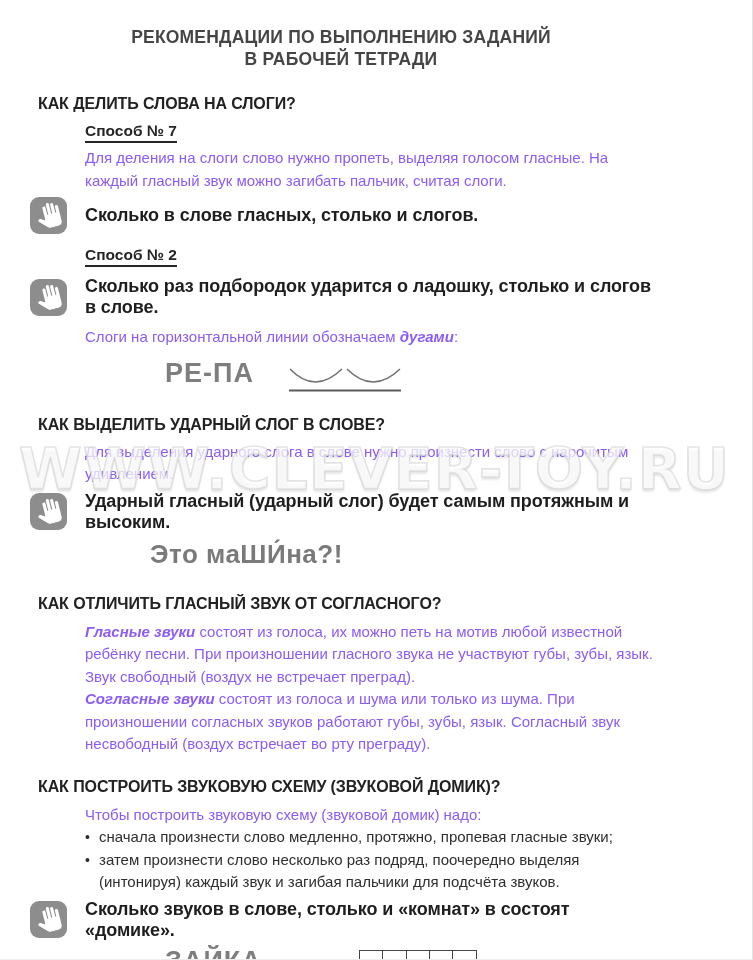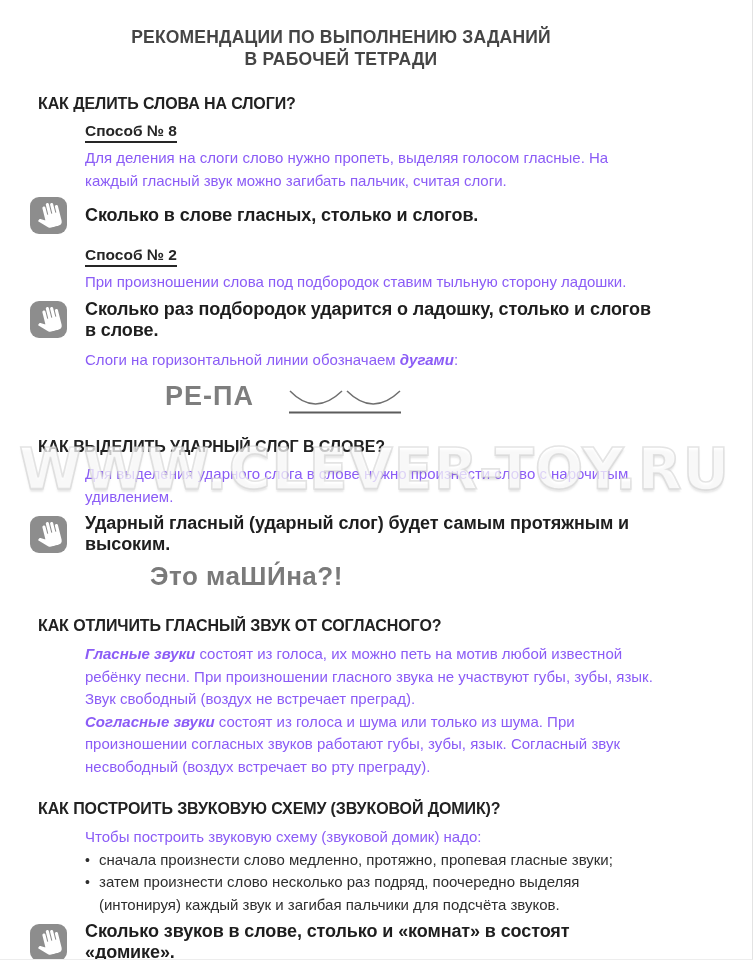--- a/index.html
+++ b/index.html
@@ -76,34 +76,33 @@
 
 <div class="page">
 
   <h1 class="title">
     <span>РЕКОМЕНДАЦИИ ПО ВЫПОЛНЕНИЮ ЗАДАНИЙ</span><br>
     <span>В РАБОЧЕЙ ТЕТРАДИ</span>
   </h1>
 
   <h2 class="sec-h sp-1">КАК ДЕЛИТЬ СЛОВА НА СЛОГИ?</h2>
   <div class="indent">
-    <h3 class="method">Способ № 8</h3>
+    <h3 class="method">Способ № 7</h3>
     <p class="body-t">Для деления на слоги слово нужно пропеть, выделяя голосом гласные. На каждый гласный звук можно загибать пальчик, считая слоги.</p>
   </div>
   <div class="callout">
     <span class="hand-badge">
       <svg viewBox="0 0 24 24">
           <path fill="#ffffff" d="M23,5.5V20c0,2.2-1.8,4-4,4h-7.3c-1.08,0-2.1-0.43-2.85-1.19L1,14.83c0,0,1.26-1.23,1.3-1.25 c0.22-0.19,0.49-0.29,0.79-0.29c0.22,0,0.42,0.06,0.6,0.16c0.04,0.01,4.31,2.46,4.31,2.46V4c0-0.83,0.67-1.5,1.5-1.5 S11,3.17,11,4v7h1V1.5C12,0.67,12.67,0,13.5,0S15,0.67,15,1.5V11h1V2.5C16,1.67,16.67,1,17.5,1S19,1.67,19,2.5V11h1V5.5 C20,4.67,20.67,4,21.5,4S23,4.67,23,5.5z"></path>
         </svg>
     </span>
     <p class="callout-text">Сколько в слове гласных, столько и слогов.</p>
   </div>
   <div class="indent">
     <h3 class="method">Способ № 2</h3>
-    <p class="body-t">При произношении слова под подбородок ставим тыльную сторону ладошки.</p>
   </div>
   <div class="callout">
     <span class="hand-badge">
       <svg viewBox="0 0 24 24">
           <path fill="#ffffff" d="M23,5.5V20c0,2.2-1.8,4-4,4h-7.3c-1.08,0-2.1-0.43-2.85-1.19L1,14.83c0,0,1.26-1.23,1.3-1.25 c0.22-0.19,0.49-0.29,0.79-0.29c0.22,0,0.42,0.06,0.6,0.16c0.04,0.01,4.31,2.46,4.31,2.46V4c0-0.83,0.67-1.5,1.5-1.5 S11,3.17,11,4v7h1V1.5C12,0.67,12.67,0,13.5,0S15,0.67,15,1.5V11h1V2.5C16,1.67,16.67,1,17.5,1S19,1.67,19,2.5V11h1V5.5 C20,4.67,20.67,4,21.5,4S23,4.67,23,5.5z"></path>
         </svg>
     </span>
     <p class="callout-text">Сколько раз подбородок ударится о ладошку, столько и слогов в слове.</p>
   </div>
   <div class="indent" style="margin-top:8px;">

